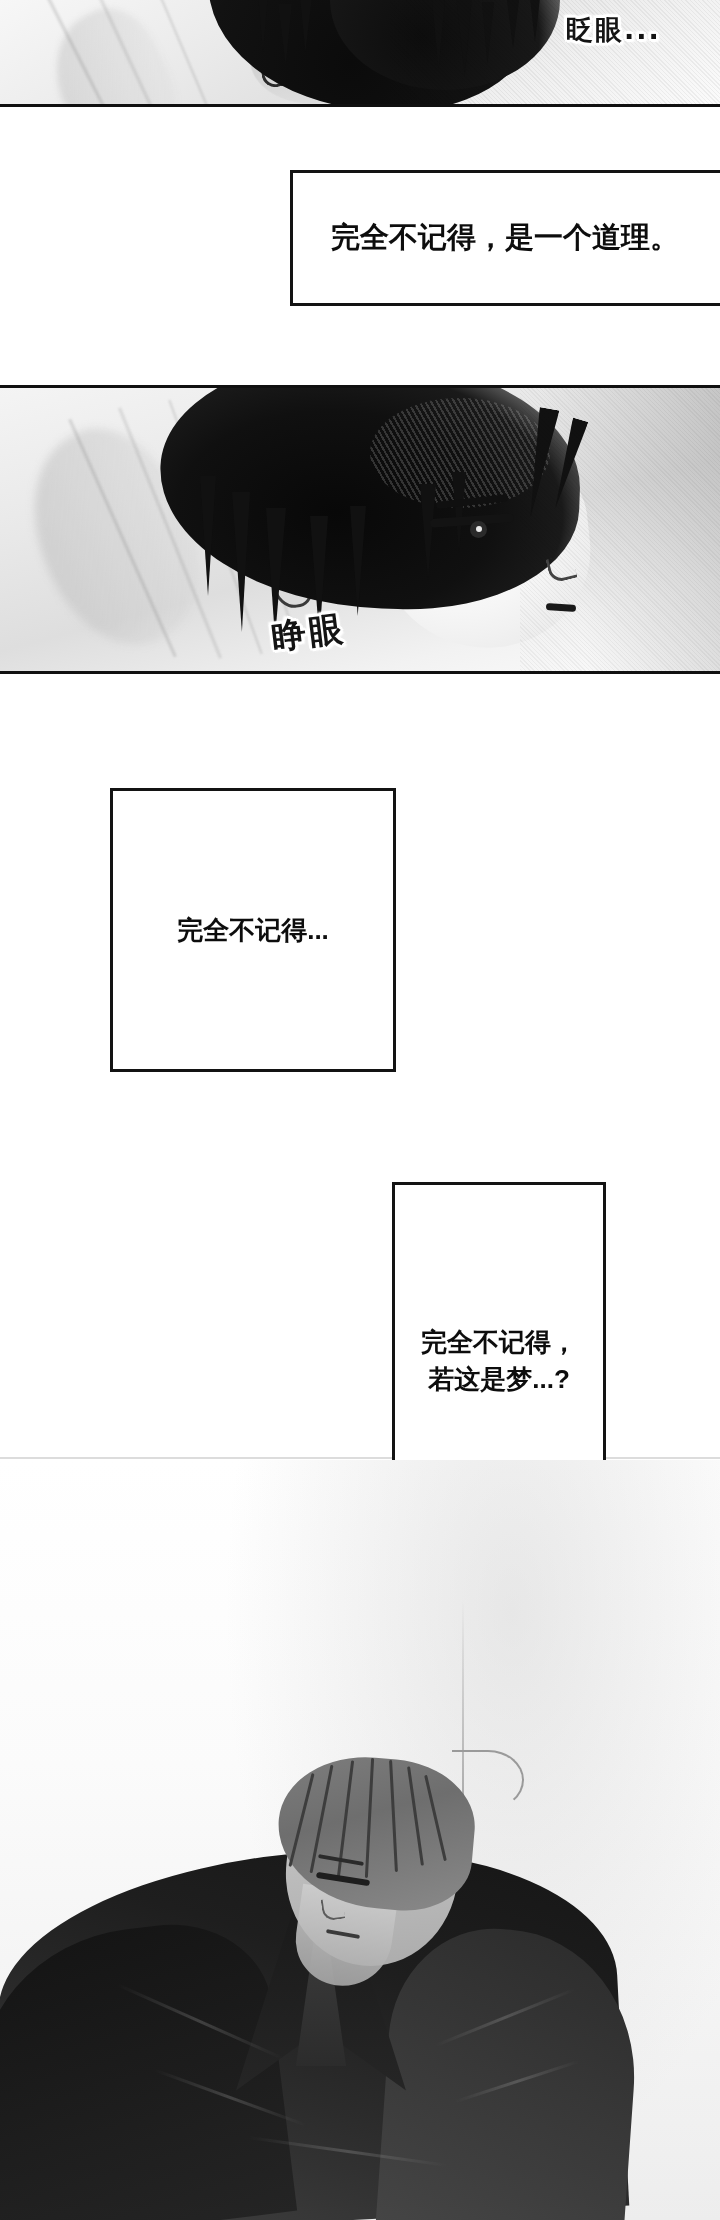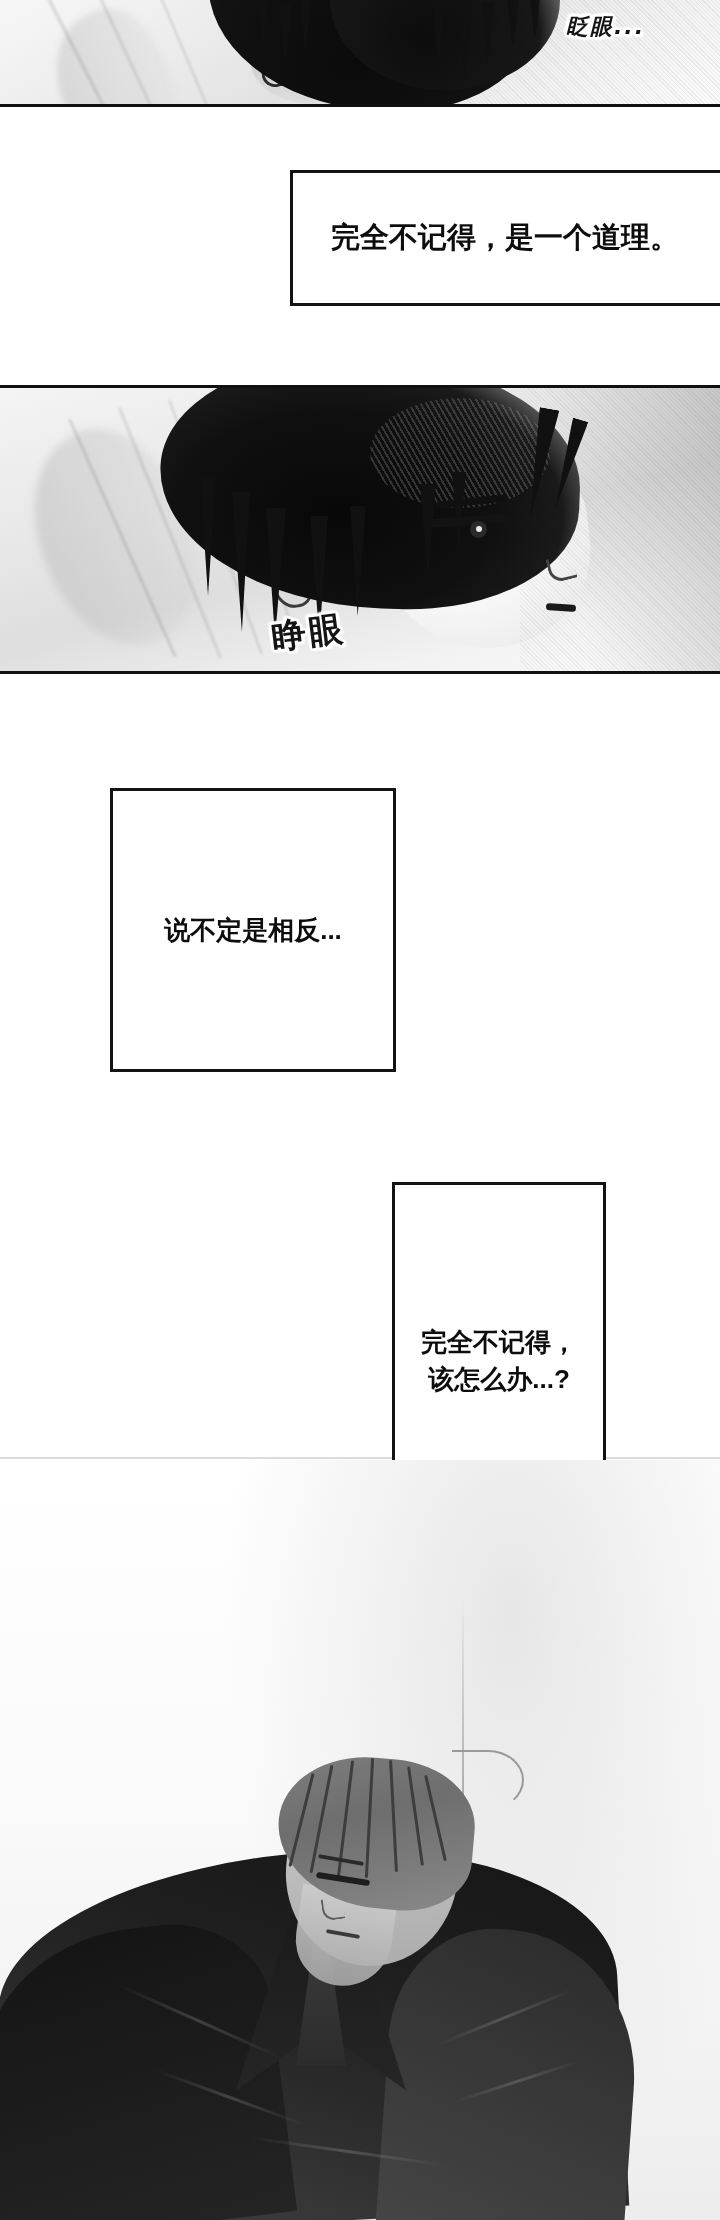--- a/index.html
+++ b/index.html
@@ -76,21 +76,21 @@
     position:absolute;
     font-family:"DejaVu Sans","Liberation Sans",sans-serif;
     font-weight:bold;color:#141414;
     letter-spacing:2px;
     text-shadow:
       -2px -2px 0 #fff, 2px -2px 0 #fff, -2px 2px 0 #fff, 2px 2px 0 #fff,
       -3px 0 0 #fff, 3px 0 0 #fff, 0 -3px 0 #fff, 0 3px 0 #fff,
       -3px -3px 2px #fff, 3px 3px 2px #fff;
     white-space:nowrap;
   }
-  #sfx-blink{left:566px;top:12px;font-size:22px;font-style:italic;}
+  #sfx-blink{left:566px;top:12px;font-size:27px;}
   #sfx-open{left:272px;top:610px;font-size:34px;transform:rotate(-7deg);letter-spacing:3px;}
 
   
   #panel2{top:388px;height:286px;}
   #p2-bg{
     position:absolute;inset:0;
     background:linear-gradient(165deg,#f4f4f4 0%,#e9e9e9 30%,#dedede 55%,#f2f2f2 80%,#fcfcfc 100%);
   }
   #p2-pillow{
     position:absolute;left:40px;top:40px;width:150px;height:220px;
@@ -295,30 +295,30 @@
     <div id="p2-nose"></div>
     <div id="p2-lip"></div>
     <div id="p2-grain"></div>
   </div>
   <div class="panel-rule" style="top:671px"></div>
 
   <div class="sfx" id="sfx-open">睁眼</div>
 
   <div class="dlg" id="dlg2">
     <div>
-      <span>说不定是相反...</span>
+      <span>完全不记得...</span>
     </div>
   </div>
 
   <div class="panel-rule" style="top:1457px;height:2px;background:#dcdcdc"></div>
 
   <div class="dlg" id="dlg3">
     <div>
       <span>完全不记得，</span>
-      <span>该怎么办...?</span>
+      <span>若这是梦...?</span>
     </div>
   </div>
 
   <div class="panel" id="panel3">
     <div id="p3-bg"></div>
     <div id="p3-haze"></div>
     <div id="p3-pole"></div>
     <div id="p3-body"></div>
     <div id="p3-shoulderL"></div>
     <div id="p3-armR"></div>

